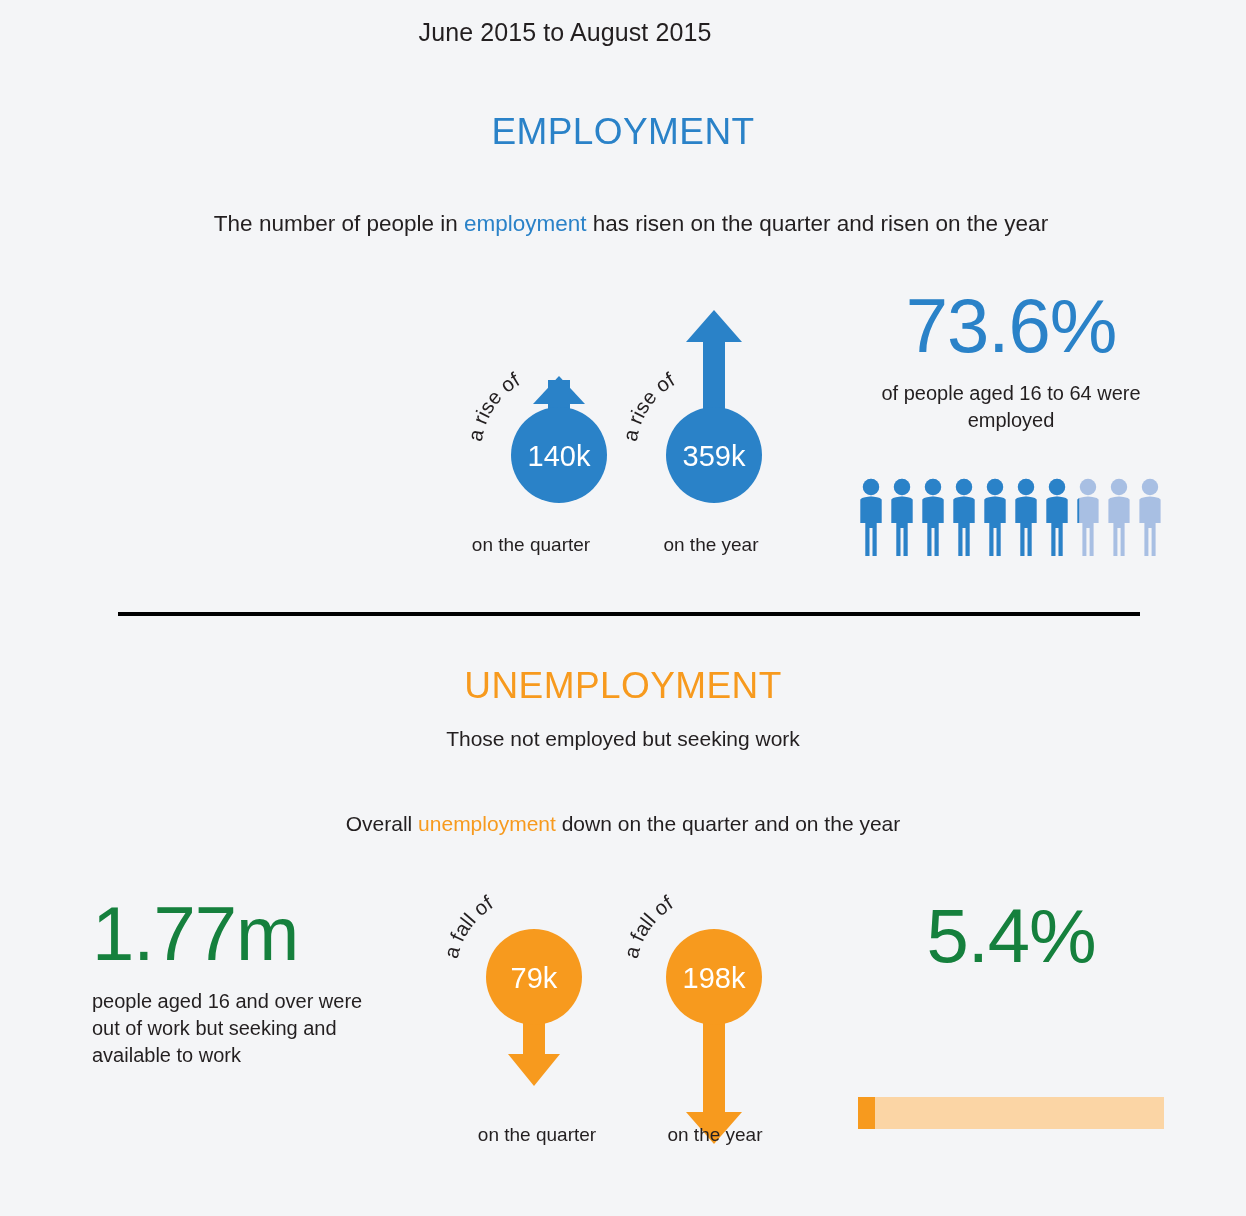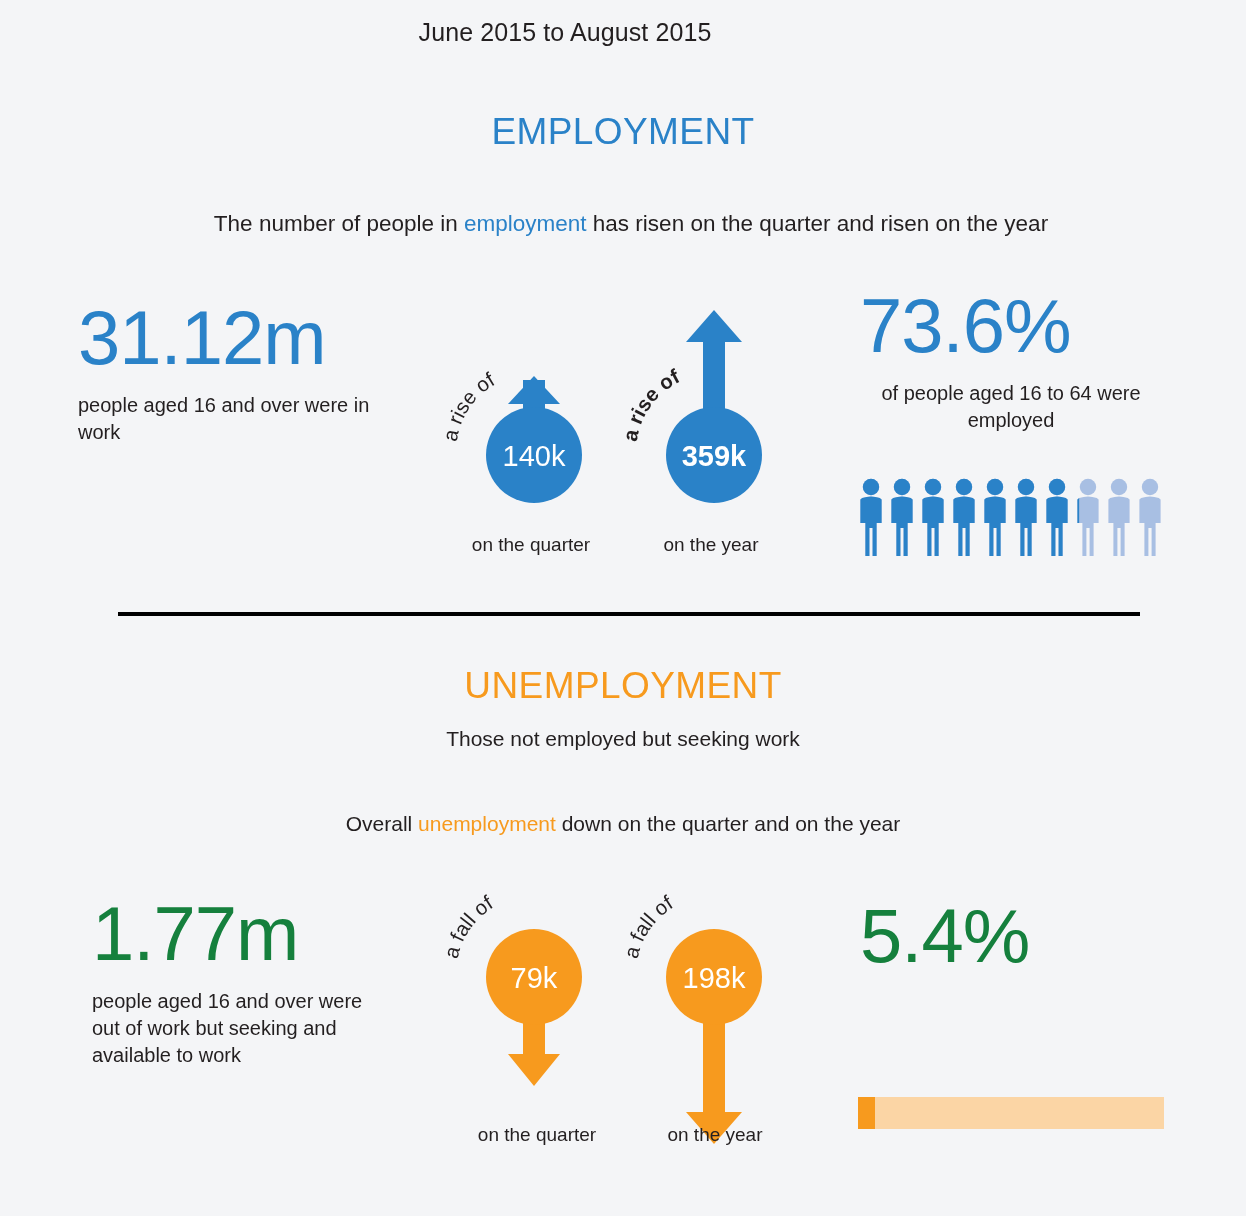--- a/index.html
+++ b/index.html
@@ -82,36 +82,36 @@
     color: #231f20;
     margin-top: 16px;
   }
   .blue { color: #2a82c8; }
   .orange { color: #15803d; }
 
   .emp-stat { top: 300px; left: 78px; width: 330px; }
   .unemp-stat { top: 896px; left: 92px; width: 300px; }
   .emp-pct { top: 288px; left: 860px; width: 302px; }
   .unemp-pct { top: 898px; left: 860px; width: 302px; }
-  .emp-pct .num, .unemp-pct .num { text-align: left; display: block; }
+  .emp-pct .num, .unemp-pct .num { text-align: center; display: block; }
   .emp-pct .desc, .unemp-pct .desc { text-align: center; }
 
   
   .indicator { position: absolute; }
   .indicator svg { display: block; overflow: visible; }
   .ind-caption {
     position: absolute;
     font-size: 19px;
     color: #231f20;
     text-align: center;
     white-space: nowrap;
   }
 
-  .ind-q-emp { top: 300px; left: 448px; }
-  .ind-y-emp { top: 300px; left: 628px; font-weight: bold; }
+  .ind-q-emp { top: 300px; left: 473px; }
+  .ind-y-emp { top: 300px; left: 628px; }
   .ind-q-unemp { top: 896px; left: 448px; }
   .ind-y-unemp { top: 896px; left: 628px; }
 
   .cap-emp-q { top: 534px; left: 420px; width: 222px; }
   .cap-emp-y { top: 534px; left: 614px; width: 194px; }
   .cap-unemp-q { top: 1124px; left: 426px; width: 222px; }
   .cap-unemp-y { top: 1124px; left: 618px; width: 194px; }
 
   .circle-value {
     font-size: 29px;
@@ -151,24 +151,20 @@
 <div class="page">
 
   <div class="abs center period">June 2015 to August 2015</div>
 
   <div class="abs center section-title employment">EMPLOYMENT</div>
 
   <div class="abs center lede">
     <span>The number of people in </span><span class="kw">employment</span><span> has risen on the quarter and risen on the year</span>
   </div>
 
-  <div class="abs bigstat emp-stat">
-    <span class="num blue">31.12m</span>
-    <div class="desc">people aged 16 and over were in work</div>
-  </div>
 
   <div class="indicator ind-q-emp">
     <svg width="170" height="200" viewBox="0 0 170 200">
       <defs>
         <path id="arcEmpQ" d="M 8 152 A 78 78 0 0 1 86 74" fill="none"></path>
       </defs>
 
       <g>
         <rect x="75" y="80" width="22" height="78" fill="#2a82c8"></rect>
         <polygon points="86,76 112,104 60,104" fill="#2a82c8"></polygon>

